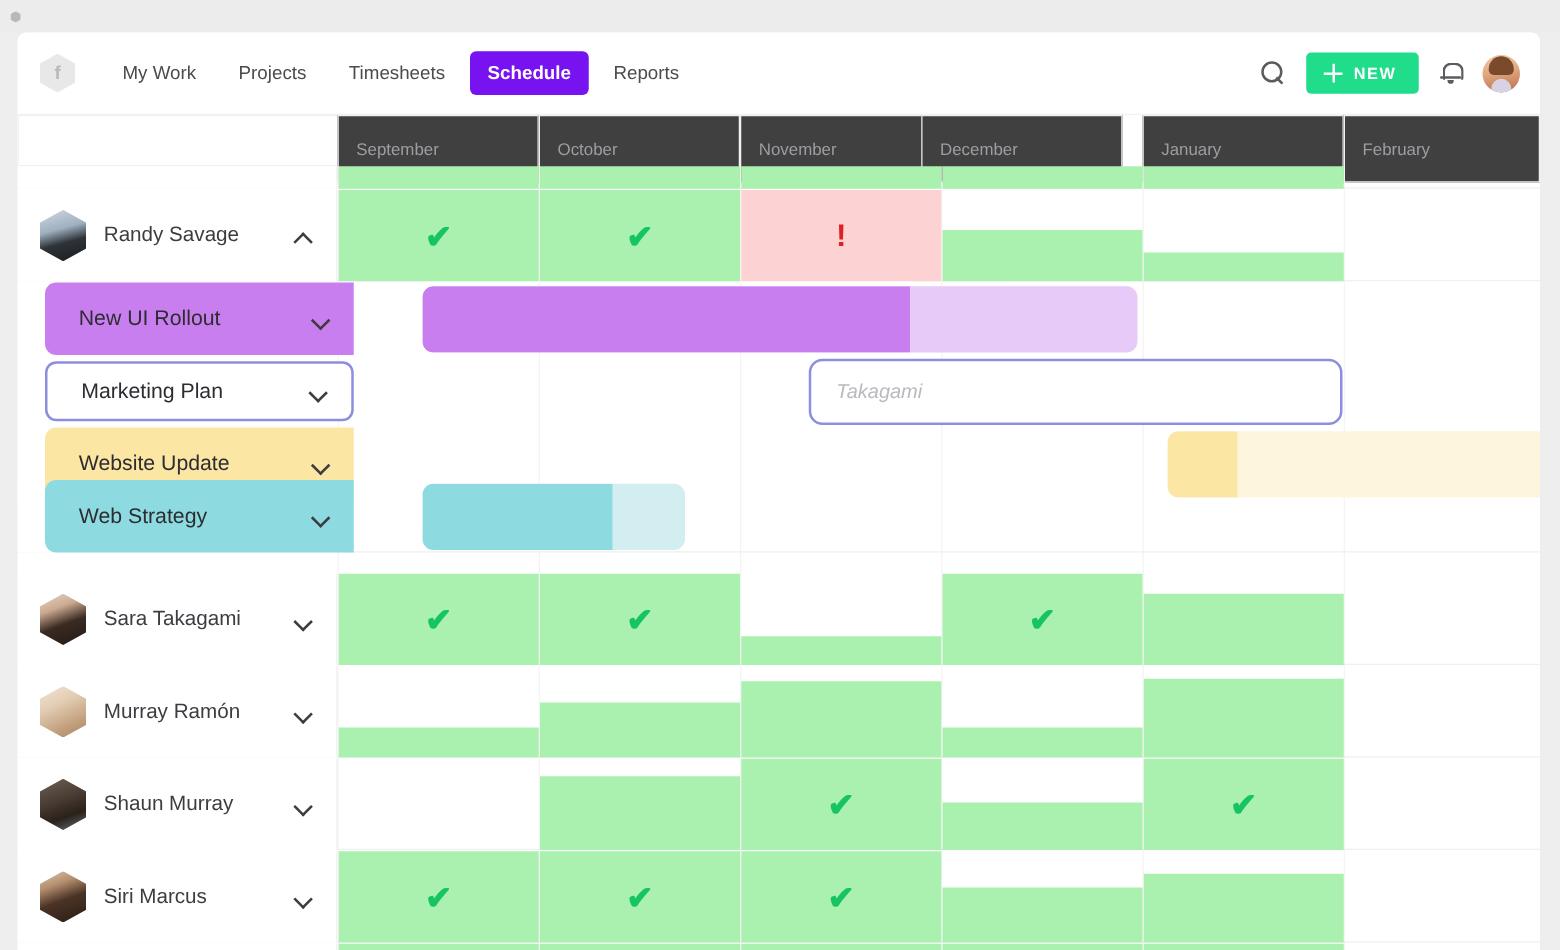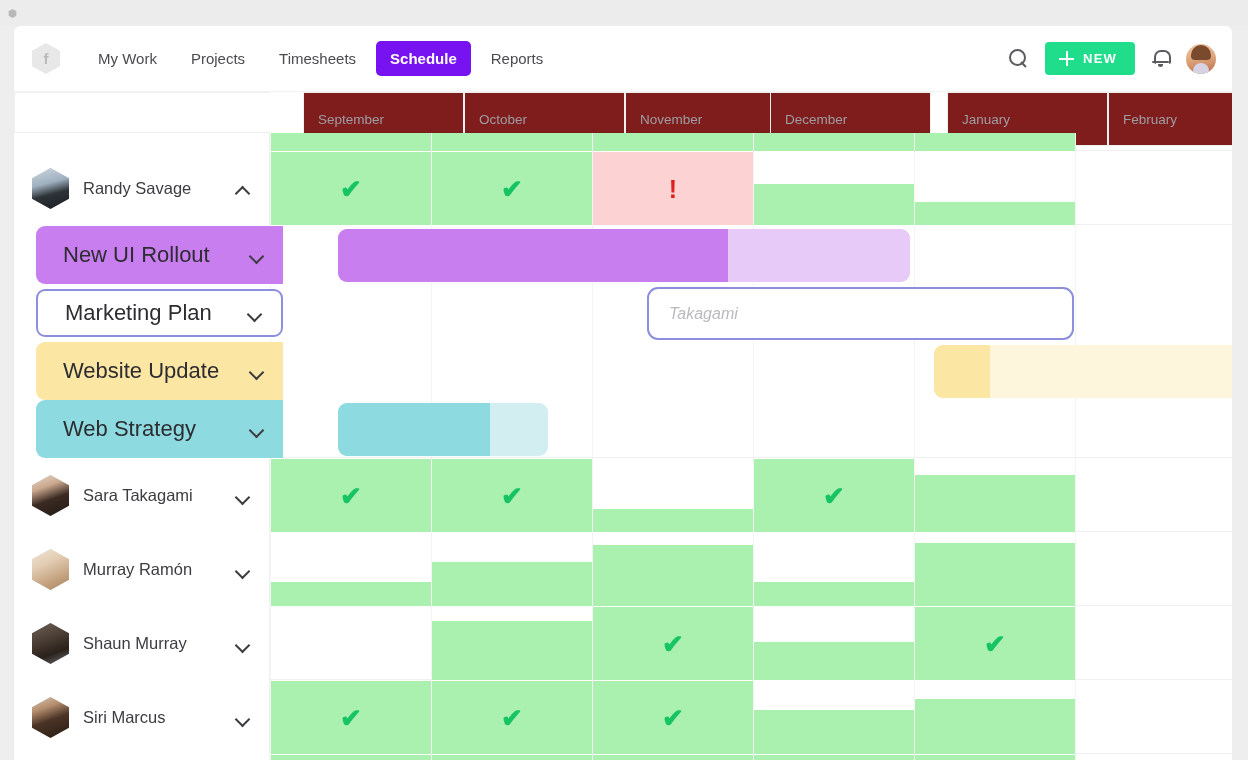--- a/index.html
+++ b/index.html
@@ -116,23 +116,23 @@
 
   .head-row {
     position: absolute; left: 0; top: 0; width: 1218px; height: 41px;
   }
   .head-corner {
     position: absolute; left: 0; top: 0; width: 256px; height: 41px;
     border: 1px solid #f0f0f0; border-right: none; background: #fff;
   }
   .head-cell {
     position: absolute; top: 0; height: 54px;
-    border: 1px solid #f0f0f0; background: #7f1d1d;
+    border: 1px solid #f0f0f0; background: #404040;
     display: flex; align-items: center; padding-left: 14px;
-    font-size: 13.5px; color: #9d9da3; margin-left: 33px;
+    font-size: 13.5px; color: #9d9da3;
   }
 
   .grid-lines { position: absolute; left: 0; top: 41px; width: 1218px; height: 627px; }
   .vline { position: absolute; top: 0; width: 1px; height: 627px; background: #f4f4f4; }
 
   .rows { position: absolute; left: 0; top: 41px; width: 1218px; height: 627px; }
 
   .row { position: absolute; left: 0; width: 1218px; }
   .row-sep { position: absolute; left: 0; width: 1218px; height: 1px; background: #f0f0f0; }
 
@@ -182,21 +182,21 @@
 
   
   .proj-pill {
     position: absolute; left: 22px; height: 100%;
     width: 247px;
     border-radius: 9px 0 0 9px;
     display: flex; align-items: center;
     z-index: 7; cursor: pointer;
   }
   .proj-pill .pname {
-    margin-left: 27px; font-size: 22px; color: #2c2c31; white-space: nowrap;
+    margin-left: 27px; font-size: 17px; color: #2c2c31; white-space: nowrap;
   }
   .proj-pill.selected {
     background: #ffffff;
     border: 2px solid #8d8ede;
     border-radius: 9px;
     width: 247px;
     height: calc(100% - 10px); top: 5px;
   }
   .proj-row-bg {
     position: absolute; left: 0; top: 0; width: 256px; height: 100%;
@@ -337,21 +337,21 @@
             <div class="done" style="width:56px;background:#fbe6a4"></div>
             <div class="rest"></div>
           </div>
           <div class="proj-row-bg"></div>
           <div class="proj-pill" style="background:#fbe6a4">
             <div class="pname">Website Update</div>
             <div class="chev"></div>
           </div>
         </div>
 
-        <div class="row" style="top:267px;height:58px">
+        <div class="row" style="top:251px;height:58px">
           <div class="bar" style="left:324px;width:210px;height:53px;top:3px;background:#d2eef0">
             <div class="done" style="width:152px;background:#8ddbe0"></div>
             <div class="rest"></div>
           </div>
           <div class="proj-row-bg"></div>
           <div class="proj-pill" style="background:#8ddbe0">
             <div class="pname">Web Strategy</div>
             <div class="chev"></div>
           </div>
           <div class="row-sep" style="bottom:0"></div>

